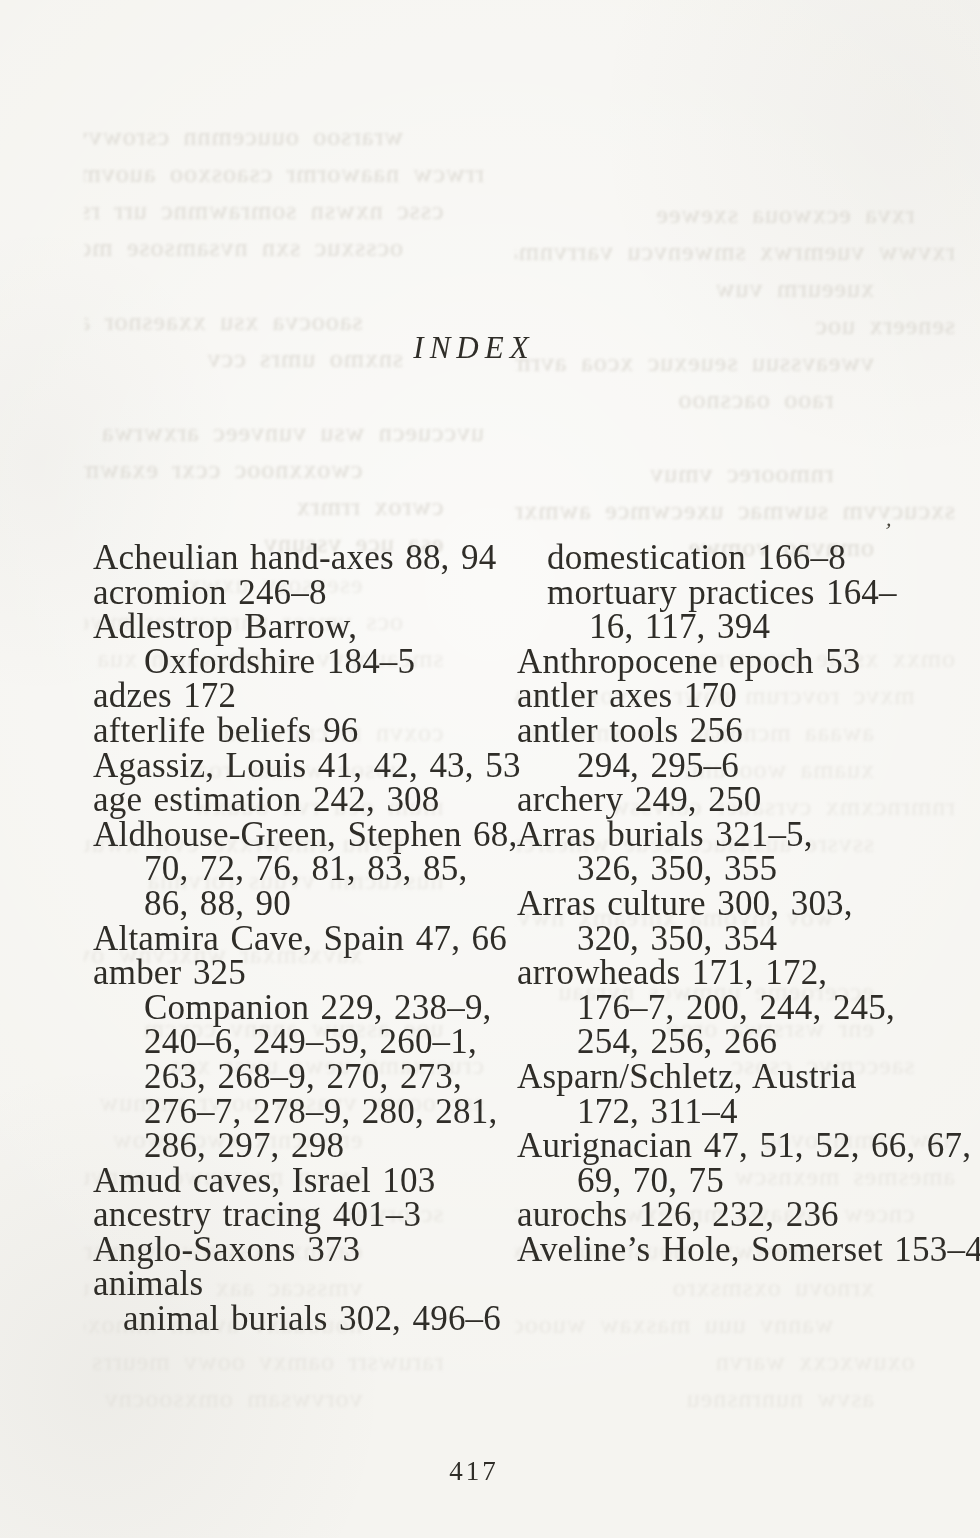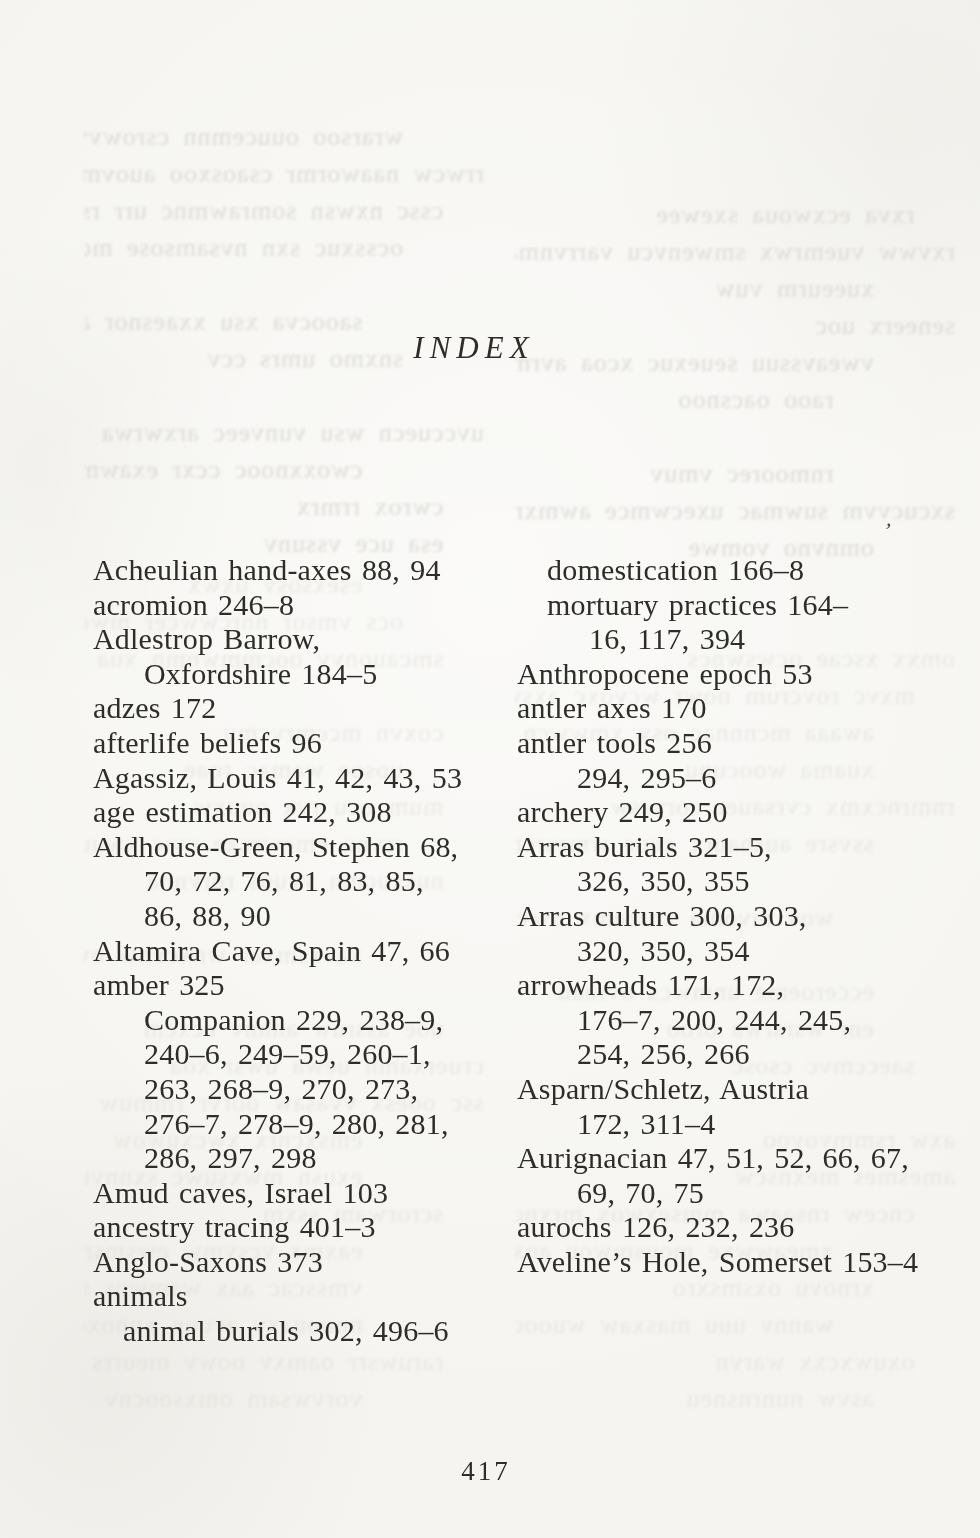--- a/index.html
+++ b/index.html
@@ -51,38 +51,38 @@
     text-align:center;
     font-style:italic;
     font-weight:normal;
     font-size:31px;
     letter-spacing:6px;
     margin:0;
     color:var(--ink);
   }
   .col{
     position:absolute;
-    top:553px;
-    font-size:30px;
+    top:541px;
+    font-size:35px;
     line-height:34.6px;
     letter-spacing:0.2px;
     word-spacing:2.5px;
   }
   .col-left{left:93px;width:420px;}
   .col-right{left:517px;width:450px;}
   .line{white-space:nowrap;}
   .ind-0{padding-left:0;}
   .ind-1{padding-left:30px;}
   .ind-2{padding-left:51px;}
   .ind-3{padding-left:72px;}
   .col-right .ind-2{padding-left:60px;}
 
   .page-number{
     position:absolute;
-    left:12px;width:948px;
+    left:0;width:948px;
     top:1456px;
     text-align:center;
     font-size:27px;
     letter-spacing:3px;
   }
   .stray-mark{
     position:absolute;
     left:884px;top:518px;
     font-size:22px;
     color:#46433a;

